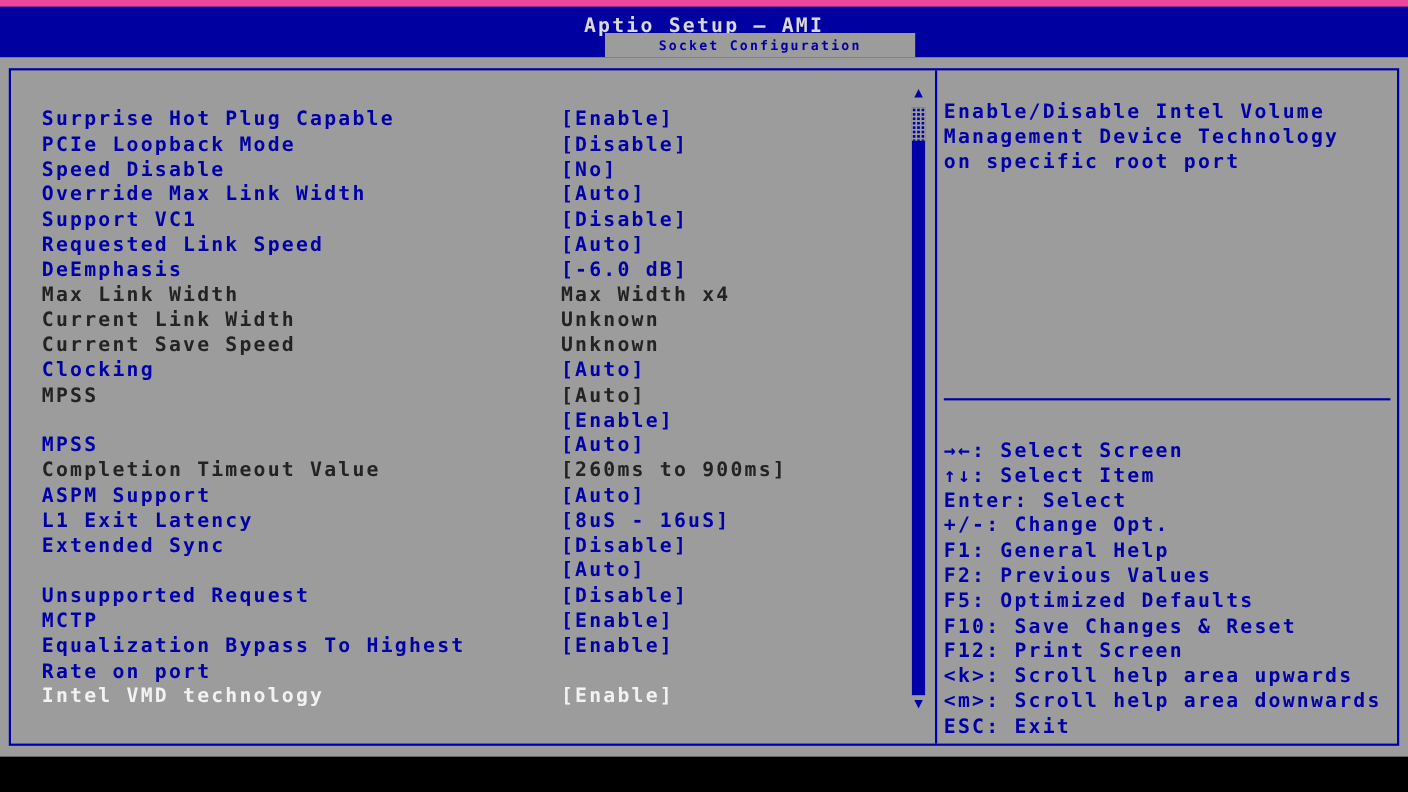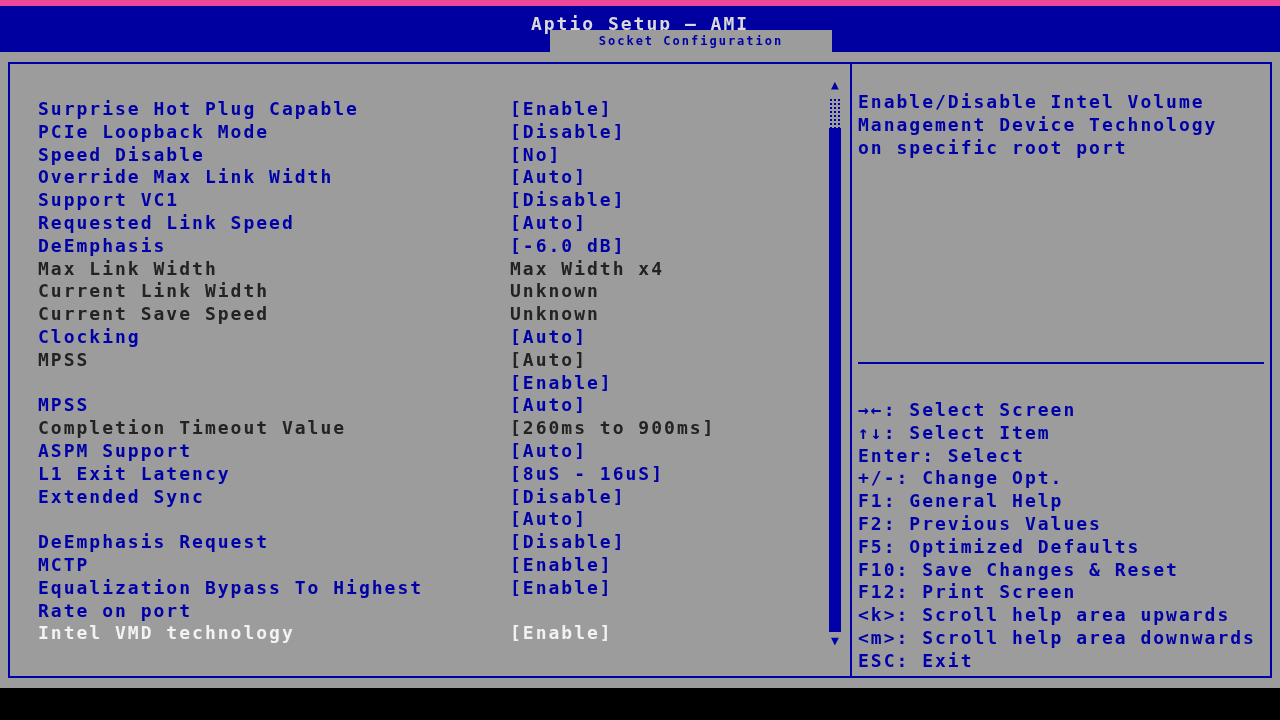--- a/index.html
+++ b/index.html
@@ -73,21 +73,21 @@
         <div class="row disabled"><span class="label">Current Save Speed</span><span class="value">Unknown</span></div>
         <div class="row active"><span class="label">Clocking</span><span class="value">[Auto]</span></div>
         <div class="row disabled"><span class="label">MPSS</span><span class="value">[Auto]</span></div>
         <div class="row active"><span class="value">[Enable]</span></div>
         <div class="row active"><span class="label">MPSS</span><span class="value">[Auto]</span></div>
         <div class="row disabled"><span class="label">Completion Timeout Value</span><span class="value">[260ms to 900ms]</span></div>
         <div class="row active"><span class="label">ASPM Support</span><span class="value">[Auto]</span></div>
         <div class="row active"><span class="label">L1 Exit Latency</span><span class="value">[8uS - 16uS]</span></div>
         <div class="row active"><span class="label">Extended Sync</span><span class="value">[Disable]</span></div>
         <div class="row active"><span class="value">[Auto]</span></div>
-        <div class="row active"><span class="label">DeEmphasis Request</span><span class="value">[Disable]</span></div>
+        <div class="row active"><span class="label">Unsupported Request</span><span class="value">[Disable]</span></div>
         <div class="row active"><span class="label">MCTP</span><span class="value">[Enable]</span></div>
         <div class="row active"><span class="label">Equalization Bypass To Highest</span><span class="value">[Enable]</span></div>
         <div class="row active"><span class="label">Rate on port</span></div>
         <div class="row selected"><span class="label">Intel VMD technology</span><span class="value">[Enable]</span></div>
       </div>
 
     <div class="scrollbar">
       <div class="sb-up">▲</div>
       <div class="sb-thumb"></div>
       <div class="sb-thumb-dots"></div>

